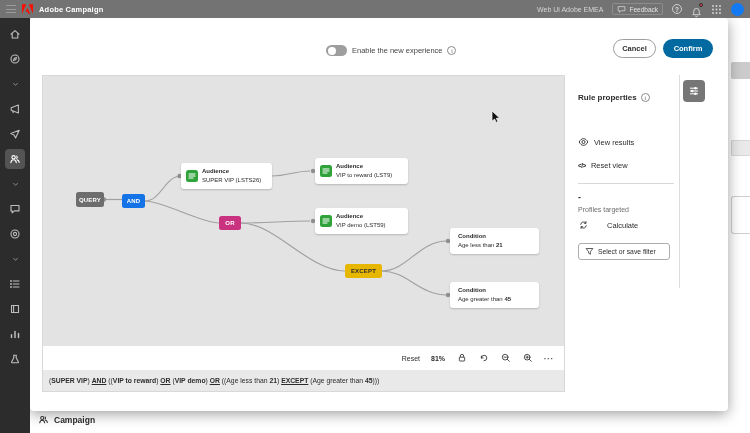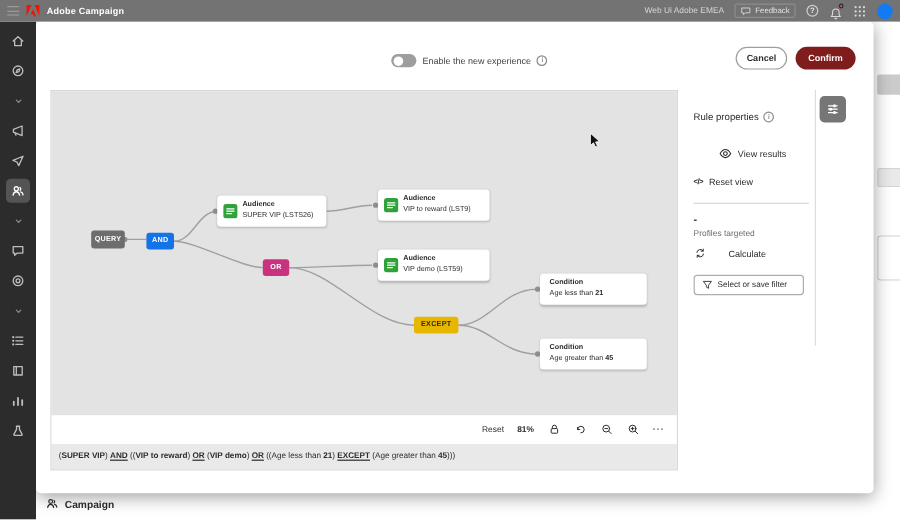--- a/index.html
+++ b/index.html
@@ -48,21 +48,21 @@
   .toggle-row { position:absolute; left:296px; top:27px; display:flex; align-items:center; gap:5px; }
   .switch { width:21px; height:11px; border-radius:6px; background:#9e9e9e; position:relative; cursor:pointer; }
   .switch::after { content:""; position:absolute; left:1.5px; top:1.5px; width:8px; height:8px;
     border-radius:50%; background:#fff; }
   .toggle-label { font-size:7.5px; color:#464646; }
   .info-i { width:9px; height:9px; border-radius:50%; border:1px solid #8a8a8a; color:#8a8a8a;
     font-size:5.5px; font-weight:700; display:flex; align-items:center; justify-content:center; }
   .btn { position:absolute; top:21px; height:19px; border-radius:10px; font-size:7.5px; font-weight:700;
     display:flex; align-items:center; justify-content:center; cursor:pointer; }
   .btn-cancel { right:72px; width:43px; background:#fff; border:1.5px solid #9f9f9f; color:#2e2e2e; }
-  .btn-confirm { right:15px; width:50px; background:#7f1d1d; border:none; color:#fff; }
+  .btn-confirm { right:15px; width:50px; background:#0369a1; border:none; color:#fff; }
 
   
   .canvas-wrap { position:absolute; left:12px; top:57px; width:523px; border:1px solid #d8d8d8; }
   .canvas { position:relative; width:100%; height:270px; background:#e3e3e3; overflow:hidden; }
   .graph-svg { position:absolute; left:0; top:0; }
   .opnode { position:absolute; border-radius:2.5px; color:#fff; font-size:6px; font-weight:700;
     display:flex; align-items:center; justify-content:center; letter-spacing:.2px; cursor:pointer; }
   #n-query { left:33px; top:116px; width:28px; height:15px; background:#6d6d6d; }
   #n-and { left:79px; top:118px; width:23px; height:14px; background:#1473e6; }
   #n-or { left:176px; top:140px; width:22px; height:14px; background:#c9327f; }
@@ -93,25 +93,25 @@
   .exprbar { height:21px; background:#e9e9e9; display:flex; align-items:center; padding:0 6px;
     font-size:6.8px; color:#2c2c2c; overflow:hidden; }
   .exprbar span { white-space:pre; }
   .seg-b { font-weight:700; }
   .seg-u { font-weight:700; text-decoration:underline; text-underline-offset:1px; }
 
   
   .vdivider { position:absolute; left:649px; top:57px; width:1px; height:213px; background:#dcdcdc; }
   .panel { position:absolute; left:546px; top:57px; width:100px; }
   .panel-title-row { display:flex; align-items:center; gap:4px; margin:18px 0 0 2px; }
-  .panel-title { font-size:8px; font-weight:400; color:#2c2c2c; }
+  .panel-title { font-size:8px; font-weight:700; color:#2c2c2c; }
   .p-link { display:flex; align-items:center; gap:5px; margin-left:2px; font-size:7.5px; color:#2c2c2c; cursor:pointer; }
   .p-link svg { width:11px; height:10px; }
   .code-glyph { font-size:6.5px; font-weight:700; letter-spacing:-.5px; }
-  .p-link1 { margin-top:21px;justify-content:center; }
+  .p-link1 { margin-top:35px; }
   .p-link2 { margin-top:14px; }
   .p-divider { height:1px; background:#d8d8d8; margin:13px 0 0 2px; width:96px; }
   .p-count { font-size:9px; font-weight:700; color:#2c2c2c; margin:8px 0 0 2px; }
   .p-label { font-size:7px; color:#6e6e6e; margin:4px 0 0 2px; }
   .p-calc { margin-top:7px;gap:18px; }
   .filter-btn { display:flex; align-items:center; gap:4px; border:1px solid #adadad; border-radius:3px;
     height:17px; padding:0 6px; font-size:6.8px; color:#2c2c2c; margin:13px 0 0 2px; width:92px; cursor:pointer; }
   .filter-btn svg { width:9px; height:9px; flex:0 0 auto; }
   .settings-btn { position:absolute; left:653px; top:62px; width:22px; height:22px; border-radius:4px;
     background:#767676; border:none; display:flex; align-items:center; justify-content:center; cursor:pointer; }

